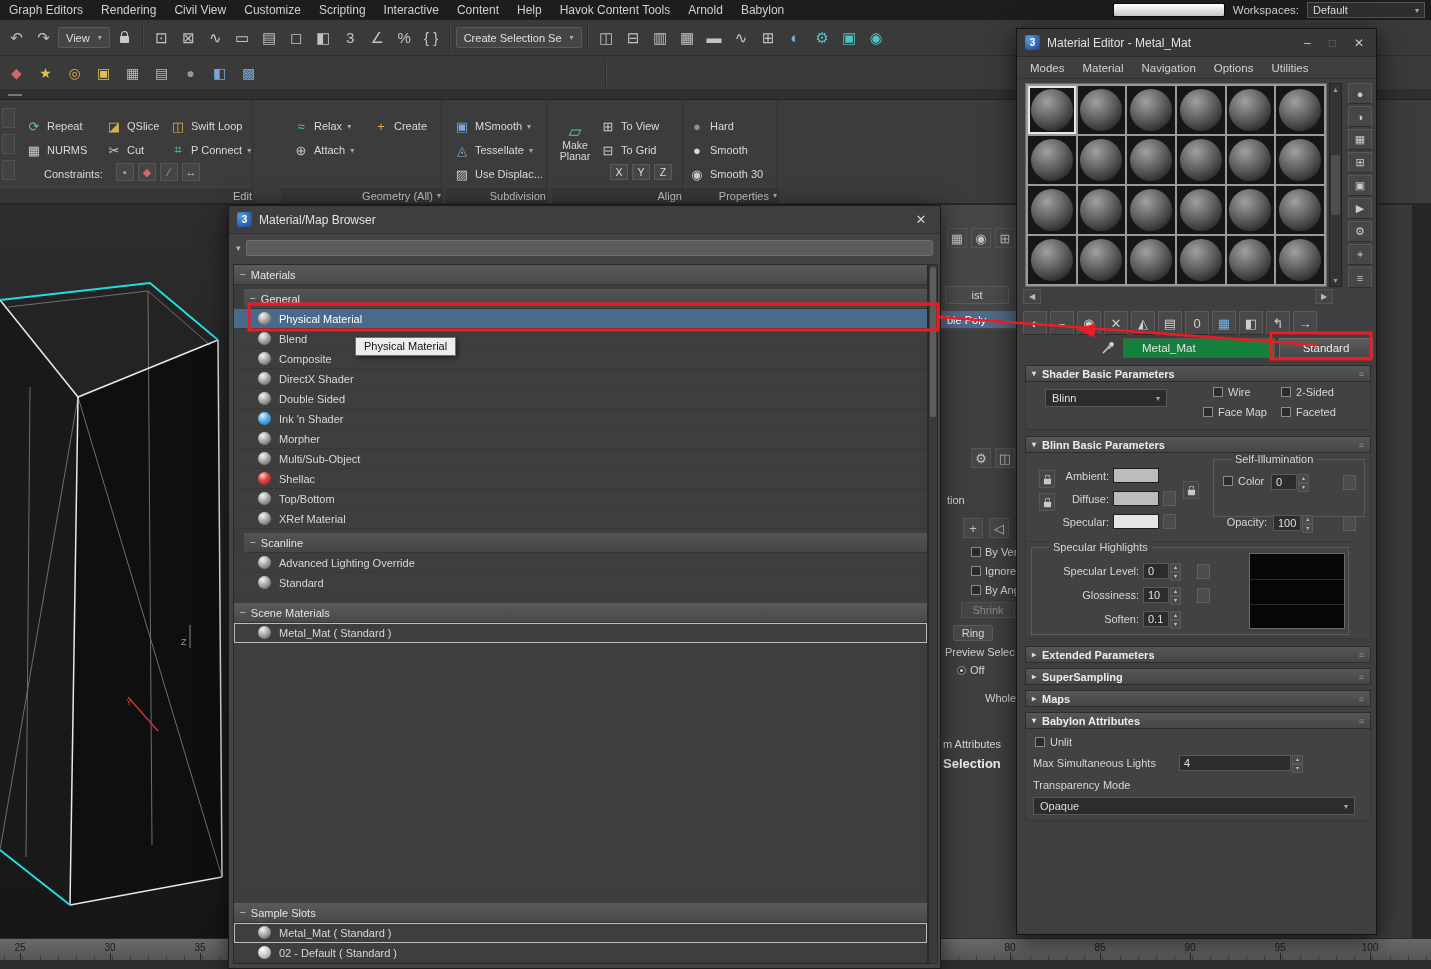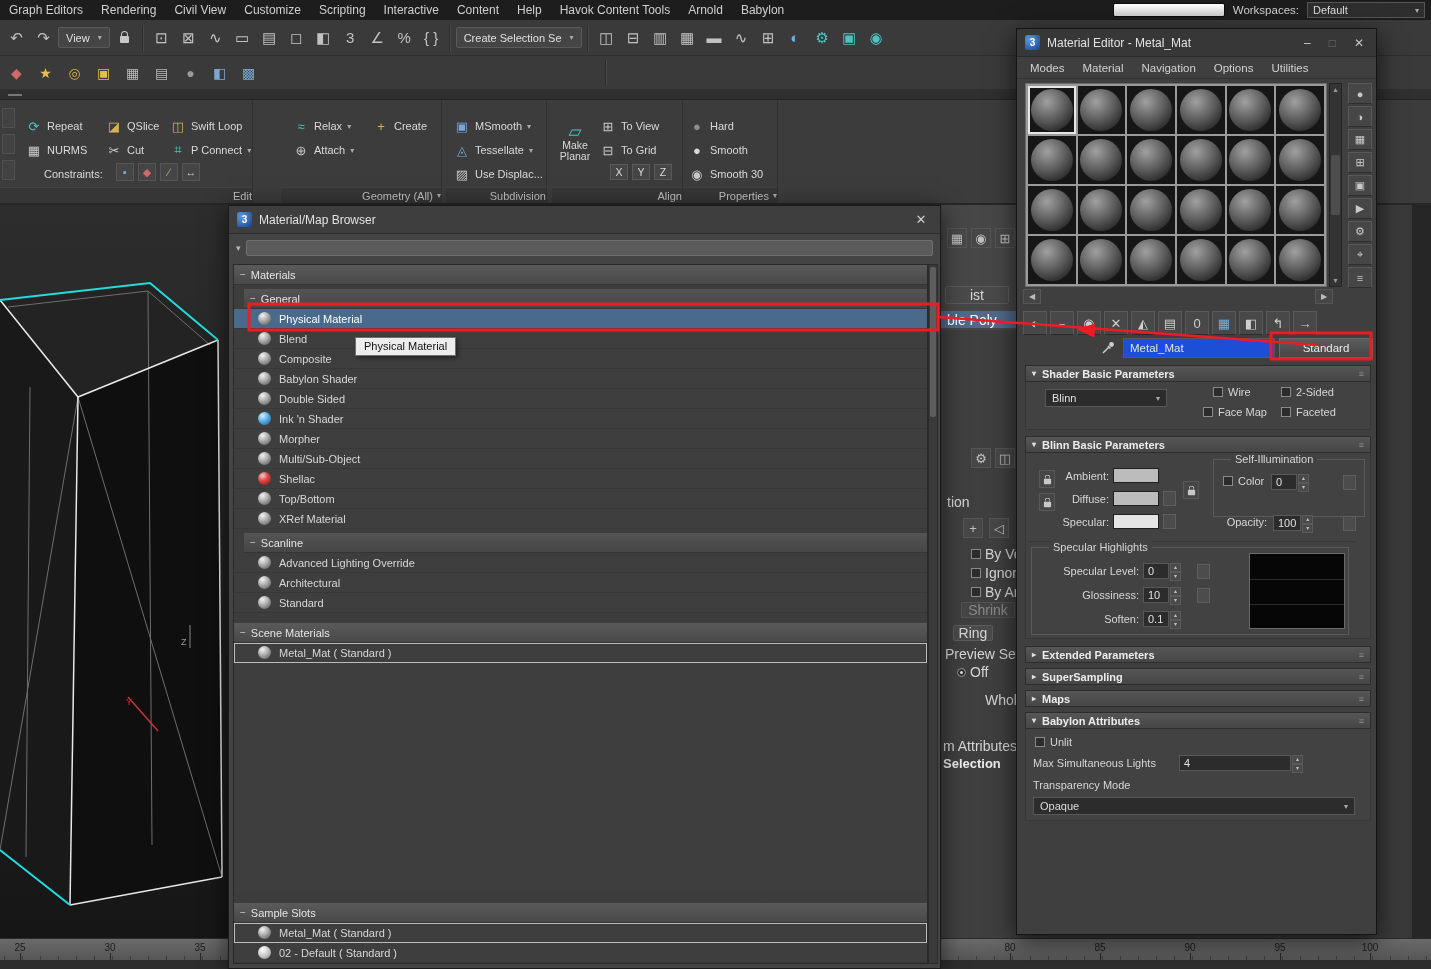--- a/index.html
+++ b/index.html
@@ -40,21 +40,21 @@
 .axisbtn{position:absolute;width:18px;height:16px;background:#464646;border:1px solid #5a5a5a;display:flex;align-items:center;justify-content:center;font-size:10.5px;color:#ddd}
 #mkplanar{position:absolute;left:2px;top:6px;width:42px;height:76px;display:flex;flex-direction:column;align-items:center;justify-content:center;gap:3px;font-size:10.5px;color:#dadada;text-align:center;line-height:11px}
 .minibtn{position:absolute;width:13px;height:20px;background:#424242;border:1px solid #515151}
 
 
 #viewport{left:0;top:205px;width:228px;height:733px;background:linear-gradient(#2d2d2d,#161616);overflow:hidden}
 
 
 #cmdstrip{left:940px;top:205px;width:76px;height:733px;background:#474747;border-left:1px solid #333;overflow:hidden;z-index:1}
 #cmdstrip .stackbg{position:absolute;left:0;top:125px;width:76px;height:608px;background:#3f3f3f}
-.frag{position:absolute;font-size:14px;color:#d6d6d6;white-space:nowrap}
+.frag{position:absolute;font-size:11px;color:#d6d6d6;white-space:nowrap}
 .frag-button{background:#4a4a4a;border:1px solid #5c5c5c;border-radius:2px;display:flex;align-items:center;justify-content:center}
 .frag-button-dim{background:#454545;border:1px solid #525252;color:#8a8a8a;display:flex;align-items:center;justify-content:center}
 .frag-stack-row{background:#51698a;color:#fff;display:flex;align-items:center;padding-left:6px}
 .frag-title{font-weight:bold;font-size:13px;color:#eee}
 .frag-cb{display:flex;align-items:center;gap:4px}
 .cbbox{width:10px;height:10px;background:#2c2c2c;border:1px solid #8a8a8a;display:inline-block;flex:0 0 auto}
 .rdot{width:9px;height:9px;border-radius:50%;border:1px solid #999;background:#2c2c2c;position:relative;display:inline-block}
 .rdot::after{content:"";position:absolute;left:2px;top:2px;width:3px;height:3px;border-radius:50%;background:#ddd}
 .cp-icon{width:20px;height:20px;display:flex;align-items:center;justify-content:center;color:#c0c0c0;font-size:13px;background:#474747;border:1px solid #555}
 
@@ -108,21 +108,21 @@
 .slot.active{outline:2px solid #e6e6e6;outline-offset:-2px}
 .sphere{width:42px;height:42px;border-radius:50%;background:radial-gradient(circle at 38% 30%,#a0a0a0,#5c5c5c 48%,#1f1f1f 88%)}
 #me-vscroll{position:absolute;left:312px;top:54px;width:13px;height:204px;background:#343434;border:1px solid #232323;display:flex;flex-direction:column;align-items:center;justify-content:space-between;font-size:7px;color:#999;padding:2px 0}
 #me-vscroll .vthumb{width:9px;height:60px;background:#4e4e4e;border-radius:2px}
 #me-side{position:absolute;left:331px;top:54px;width:24px;display:flex;flex-direction:column;gap:2px}
 .sbtn{width:24px;height:21px;background:#464646;border:1px solid #585858;border-bottom-color:#2e2e2e;display:flex;align-items:center;justify-content:center;font-size:11px;color:#c9c9c9}
 .me-nav{position:absolute;width:18px;height:15px;background:#454545;border:1px solid #565656;display:flex;align-items:center;justify-content:center;font-size:8px;color:#bbb}
 #me-tools{position:absolute;left:6px;top:282px;display:flex;gap:3px}
 .tbtn{width:24px;height:24px;background:#484848;border:1px solid #5a5a5a;border-bottom-color:#2c2c2c;display:flex;align-items:center;justify-content:center;font-size:13px;color:#cfcfcf}
 #eyedrop{position:absolute;left:80px;top:308px;width:22px;height:22px;display:flex;align-items:center;justify-content:center}
-#me-name{position:absolute;left:106px;top:309px;width:152px;height:20px;background:#1d4ed8;border:1px solid #585858;color:#e2e2e2;font-size:11.5px;display:flex;align-items:center;padding:0 6px}
+#me-name{position:absolute;left:106px;top:309px;width:152px;height:20px;background:#15803d;border:1px solid #585858;color:#e2e2e2;font-size:11.5px;display:flex;align-items:center;padding:0 18px}
 #me-type{position:absolute;left:262px;top:309px;width:94px;height:20px;background:linear-gradient(#5c5c5c,#464646);border:1px solid #6a6a6a;display:flex;align-items:center;justify-content:center;font-size:11.5px;color:#ececec}
 .ro{position:absolute;left:8px;width:346px;height:17px;background:linear-gradient(#565656,#464646);border:1px solid #2d2d2d;display:flex;align-items:center;gap:6px;padding:0 6px;font-size:11px;font-weight:bold;color:#ececec}
 .ro .arr{font-size:8px;color:#e0e0e0}
 .ro .grip{margin-left:auto;font-size:9px;color:#909090;font-weight:normal}
 .ro-body{position:absolute;left:8px;width:346px;background:#424242;border:1px solid #373737;border-top:none}
 .flabel{position:absolute;font-size:11px;color:#d6d6d6;white-space:nowrap}
 .r{text-align:right}
 .swatch{position:absolute;height:15px;width:46px;border:1px solid #1f1f1f}
 .mapbtn{position:absolute;width:13px;height:15px;background:#4c4c4c;border:1px solid #5e5e5e}
 .spin{position:absolute;height:16px;display:flex}
@@ -573,21 +573,21 @@
         <div class="row-item">
           <span class="ball gray"></span>
           <span>Blend</span>
         </div>
         <div class="row-item">
           <span class="ball gray"></span>
           <span>Composite</span>
         </div>
         <div class="row-item">
           <span class="ball gray"></span>
-          <span>Babylon Shader</span>
+          <span>DirectX Shader</span>
         </div>
         <div class="row-item">
           <span class="ball gray"></span>
           <span>Double Sided</span>
         </div>
         <div class="row-item">
           <span class="ball blue"></span>
           <span>Ink 'n Shader</span>
         </div>
         <div class="row-item">
@@ -610,24 +610,20 @@
           <span class="ball gray"></span>
           <span>XRef Material</span>
         </div>
         <div class="row-hdr h2">
           <span class="hx">−</span>
           <span>Scanline</span>
         </div>
         <div class="row-item">
           <span class="ball gray"></span>
           <span>Advanced Lighting Override</span>
-        </div>
-        <div class="row-item">
-          <span class="ball gray"></span>
-          <span>Architectural</span>
         </div>
         <div class="row-item">
           <span class="ball gray"></span>
           <span>Standard</span>
         </div>
         <div class="row-hdr h1">
           <span class="hx">−</span>
           <span>Scene Materials</span>
         </div>
         <div class="row-item boxed">

